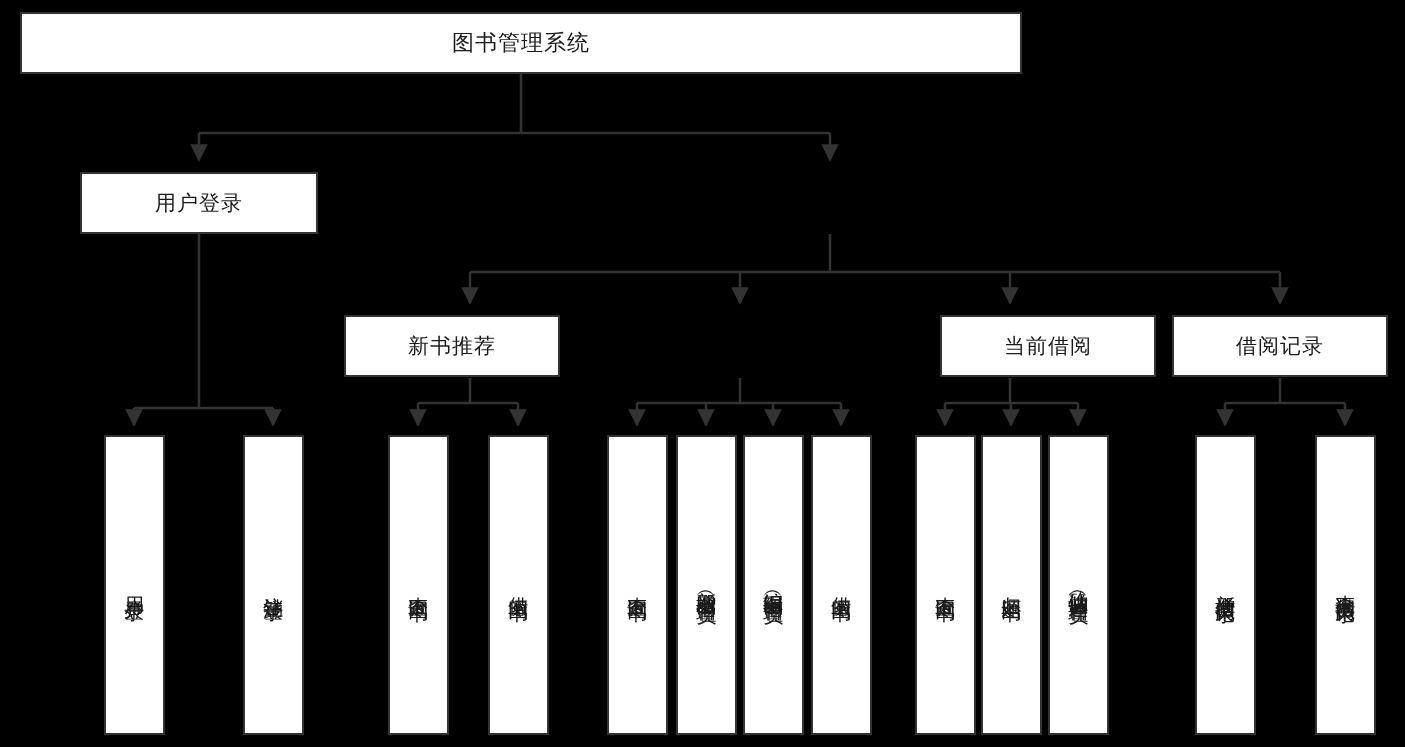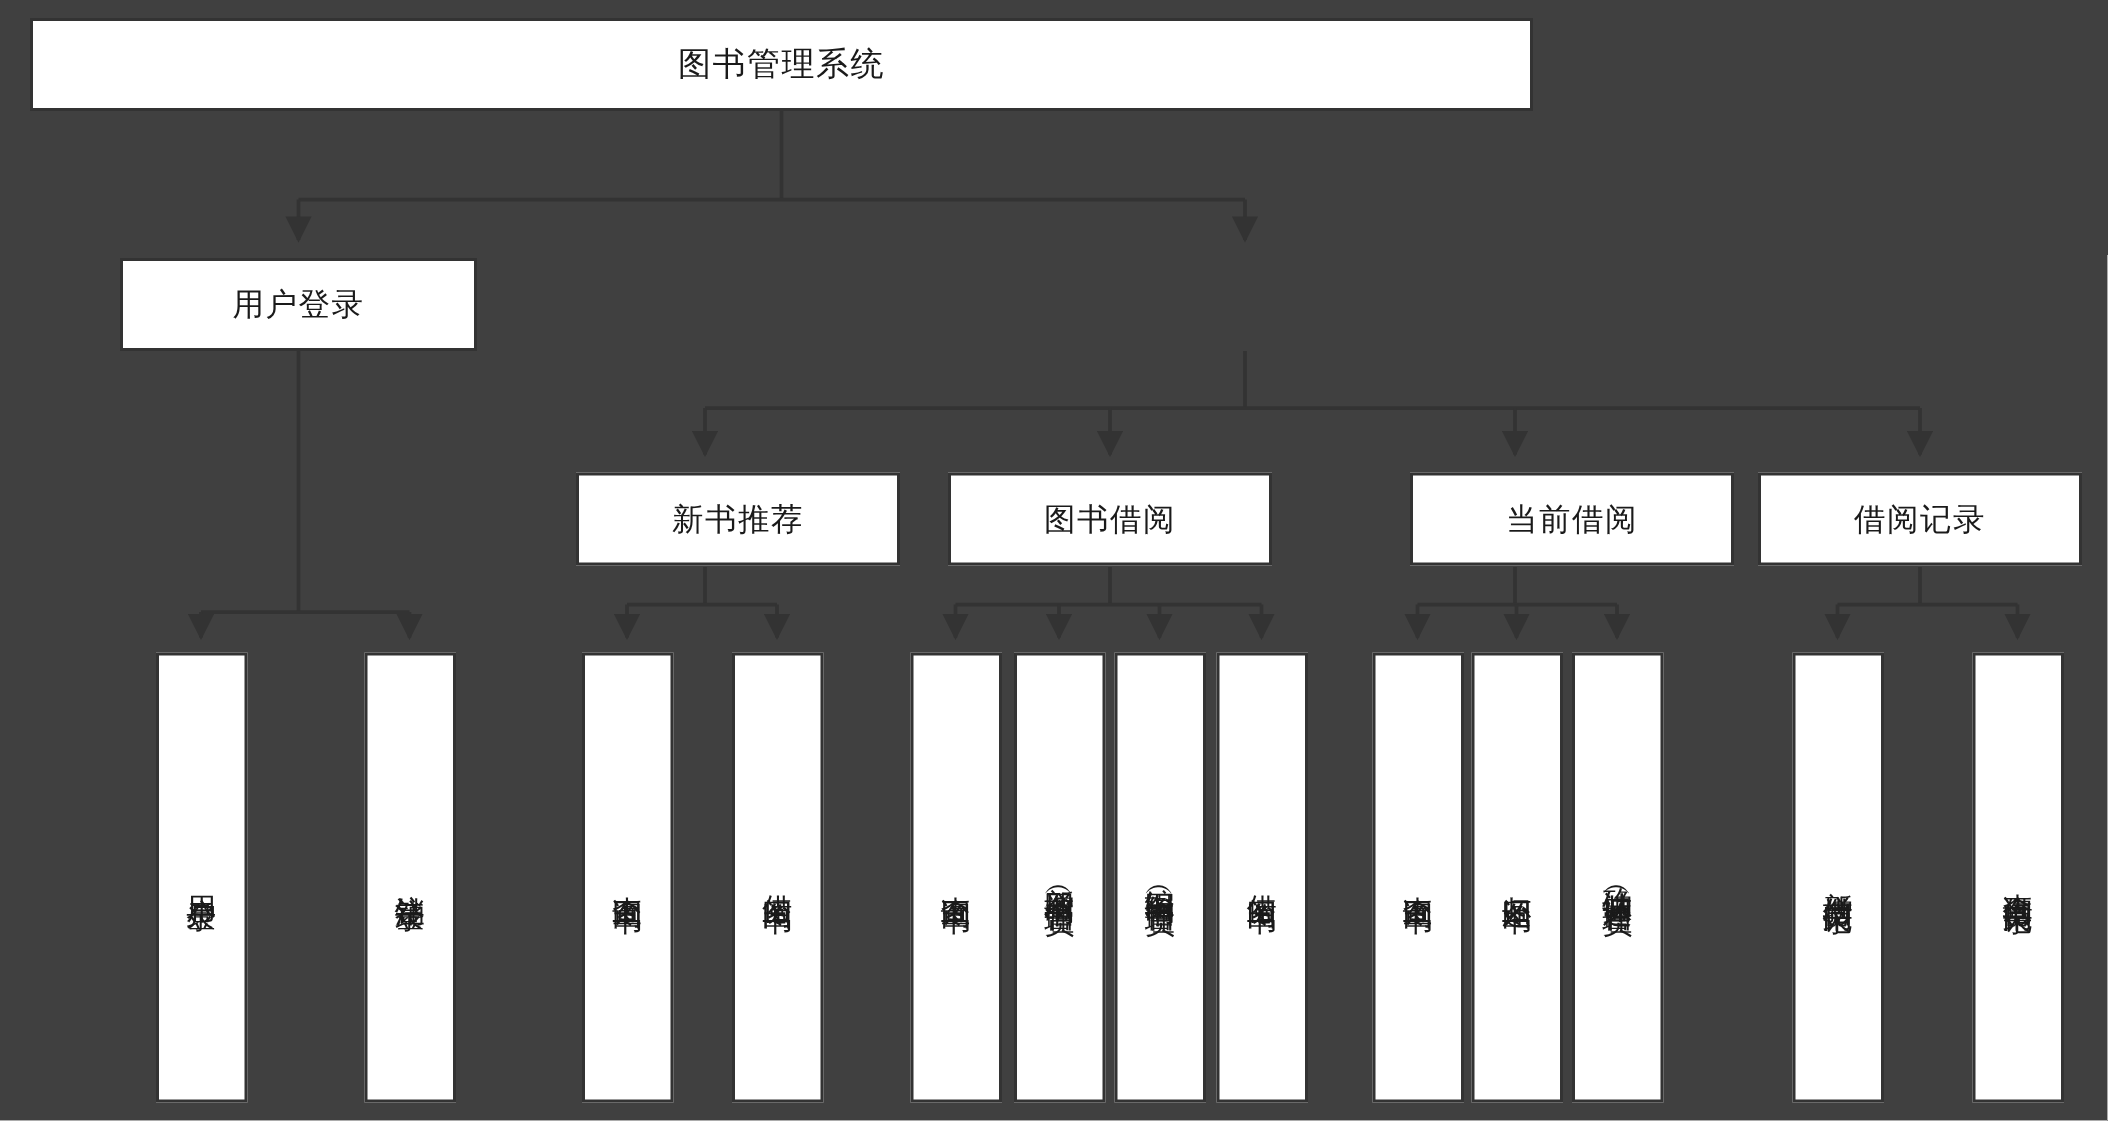--- a/index.html
+++ b/index.html
@@ -8,21 +8,21 @@
     padding: 0;
     background: #ffffff;
   }
   body {
     font-family: "DejaVu Sans", "Liberation Sans", sans-serif;
   }
   #canvas {
     position: relative;
     width: 1405px;
     height: 747px;
-    background: #404040;
+    background: #000000;
     overflow: hidden;
   }
   
   #connectors {
     position: absolute;
     left: 0;
     top: 0;
     width: 1405px;
     height: 747px;
   }
@@ -127,23 +127,22 @@
       <path d="M 1225 403 L 1225 425" marker-end="url(#arrow)"></path>
       <path d="M 1345 403 L 1345 425" marker-end="url(#arrow)"></path>
     </g>
   </svg>
 
   <div class="node node-h node-root" style="left:20px; top:12px; width:1002px; height:62px;">图书管理系统</div>
 
   <div class="node node-h" style="left:80px; top:172px; width:238px; height:62px;">用户登录</div>
 
 
-  <div class="node node-h" style="left:384px; top:315px; width:216px; height:62px;">新书推荐</div>
+  <div class="node node-h" style="left:344px; top:315px; width:216px; height:62px;">新书推荐</div>
 
-  <div class="node node-h" style="left:632px; top:315px; width:216px; height:62px;">图书借阅</div>
 
   <div class="node node-h" style="left:940px; top:315px; width:216px; height:62px;">当前借阅</div>
 
   <div class="node node-h" style="left:1172px; top:315px; width:216px; height:62px;">借阅记录</div>
 
   <div class="node node-v" style="left:104px; top:435px; width:61px; height:300px;">
     <span class="vtext">用户登录</span>
   </div>
 
   <div class="node node-v" style="left:243px; top:435px; width:61px; height:300px;">

